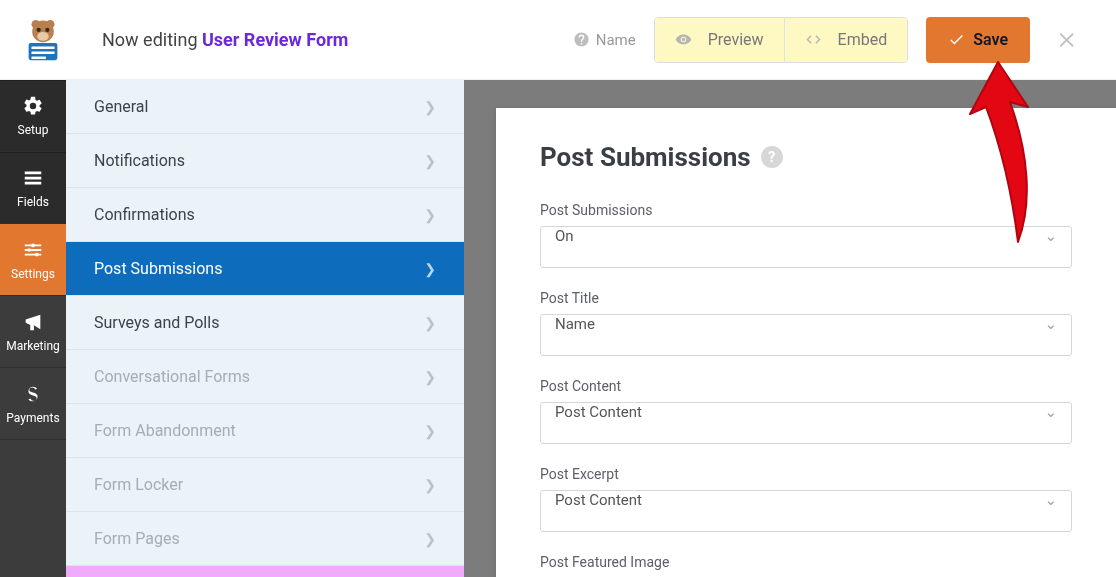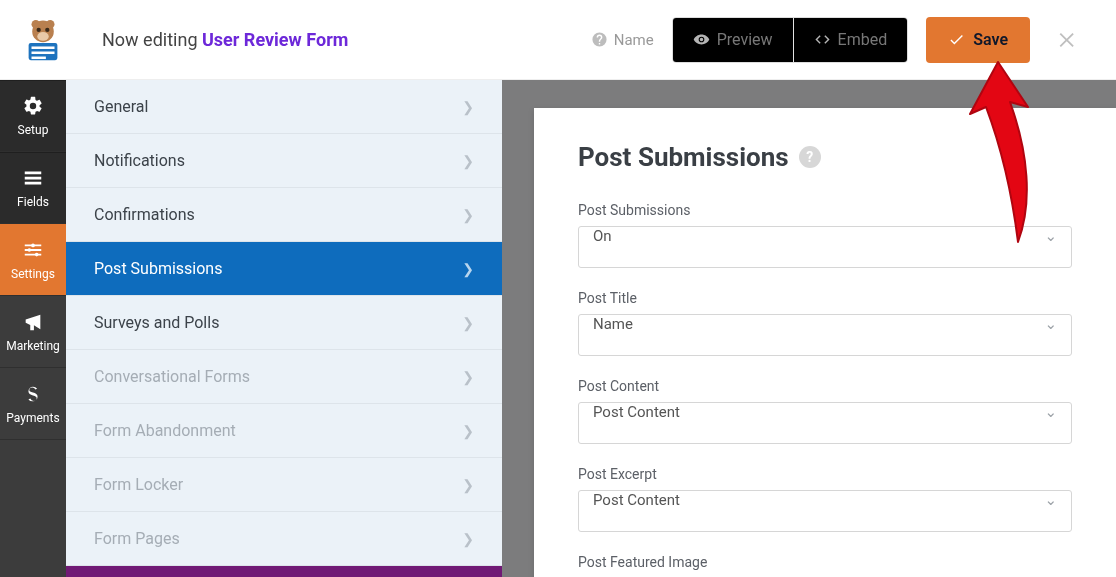--- a/index.html
+++ b/index.html
@@ -7,36 +7,36 @@
   body { width:1116px; height:577px; overflow:hidden; background:#fff; position:relative; }
 
   
   .topbar { height:80px; border-bottom:1px solid #eee; display:flex; align-items:center; padding:0 20px 0 0; position:relative; }
   .logo { width:86px; height:80px; display:flex; align-items:center; justify-content:center; }
   .title-wrap { flex:0 0 auto; margin-left:16px; font-size:18px; color:#444; }
   .title-wrap .bold { font-weight:700; color:#6d28d9; }
   .spacer { flex:1 1 auto; }
   .help { display:flex; align-items:center; gap:6px; color:#999; font-size:15px; margin-right:18px; cursor:pointer; }
   .btn-group { display:flex; border:1px solid #ddd; border-radius:4px; overflow:hidden; margin-right:18px; height:46px; }
-  .btn-group .btn { display:flex; align-items:center; gap:7px; padding:0 20px; font-size:16px; color:#777; background:#000000; cursor:pointer; }
+  .btn-group .btn { display:flex; align-items:center; gap:16px; padding:0 20px; font-size:16px; color:#777; background:#fef9c3; cursor:pointer; }
   .btn-group .btn + .btn { border-left:1px solid #e2e2e2; }
   .btn-save { display:flex; align-items:center; gap:8px; background:#e27730; color:#0f172a; border-radius:4px; height:46px; padding:0 22px; font-size:16px; font-weight:600; cursor:pointer; }
   .close-x { width:56px; height:80px; display:flex; align-items:center; justify-content:center; color:#bfbfbf; font-size:28px; cursor:pointer; margin-left:10px; }
 
   
   .main { display:flex; height:497px; }
 
   .rail { width:66px; background:#737373; display:flex; flex-direction:column; }
   .rail-item { height:72px; display:flex; flex-direction:column; align-items:center; justify-content:center; gap:6px; color:#fff; font-size:12px; background:#3c3c3c; border-bottom:1px solid #2f2f2f; cursor:pointer; }
   .rail-item.darker { background:#2b2b2b; border-top:1px solid #1f1f1f; }
   .rail-item.active { background:#e27730; }
   .rail-item svg { width:22px; height:22px; fill:#fff; }
   .rail-filler { flex:1; background:#3c3c3c; }
 
-  .subnav { width:436px; background:#701a75; border-right:0; overflow:hidden; }
+  .subnav { width:398px; background:#f0abfc; border-right:0; overflow:hidden; }
   .subnav-item { height:54px; display:flex; align-items:center; justify-content:space-between; padding:0 28px 0 28px; font-size:16px; color:#3c434a; background:#ebf2f8; border-bottom:1px solid #dde4ea; cursor:pointer; }
   .subnav-item.dim { color:#a5adb5; }
   .subnav-item.active { background:#0e6cbd; color:#fff; }
   .chev { color:#b9c1c9; font-size:14px; }
   .subnav-item.active .chev { color:#b7d5ee; }
 
   .canvas { flex:1; background:#7c7c7d; padding:28px 0 0 32px; position:relative; overflow:hidden; }
   .panel { background:#fff; min-height:600px; padding:34px 44px 40px 44px; box-shadow:0 2px 6px rgba(0,0,0,.15); }
   .panel h2 { font-size:26px; font-weight:700; color:#3a3f45; display:flex; align-items:center; gap:10px; margin-bottom:30px; }
   .panel h2 .q { width:22px; height:22px; border-radius:50%; background:#d7d7d7; color:#fff; font-size:14px; display:flex; align-items:center; justify-content:center; font-weight:700; }

